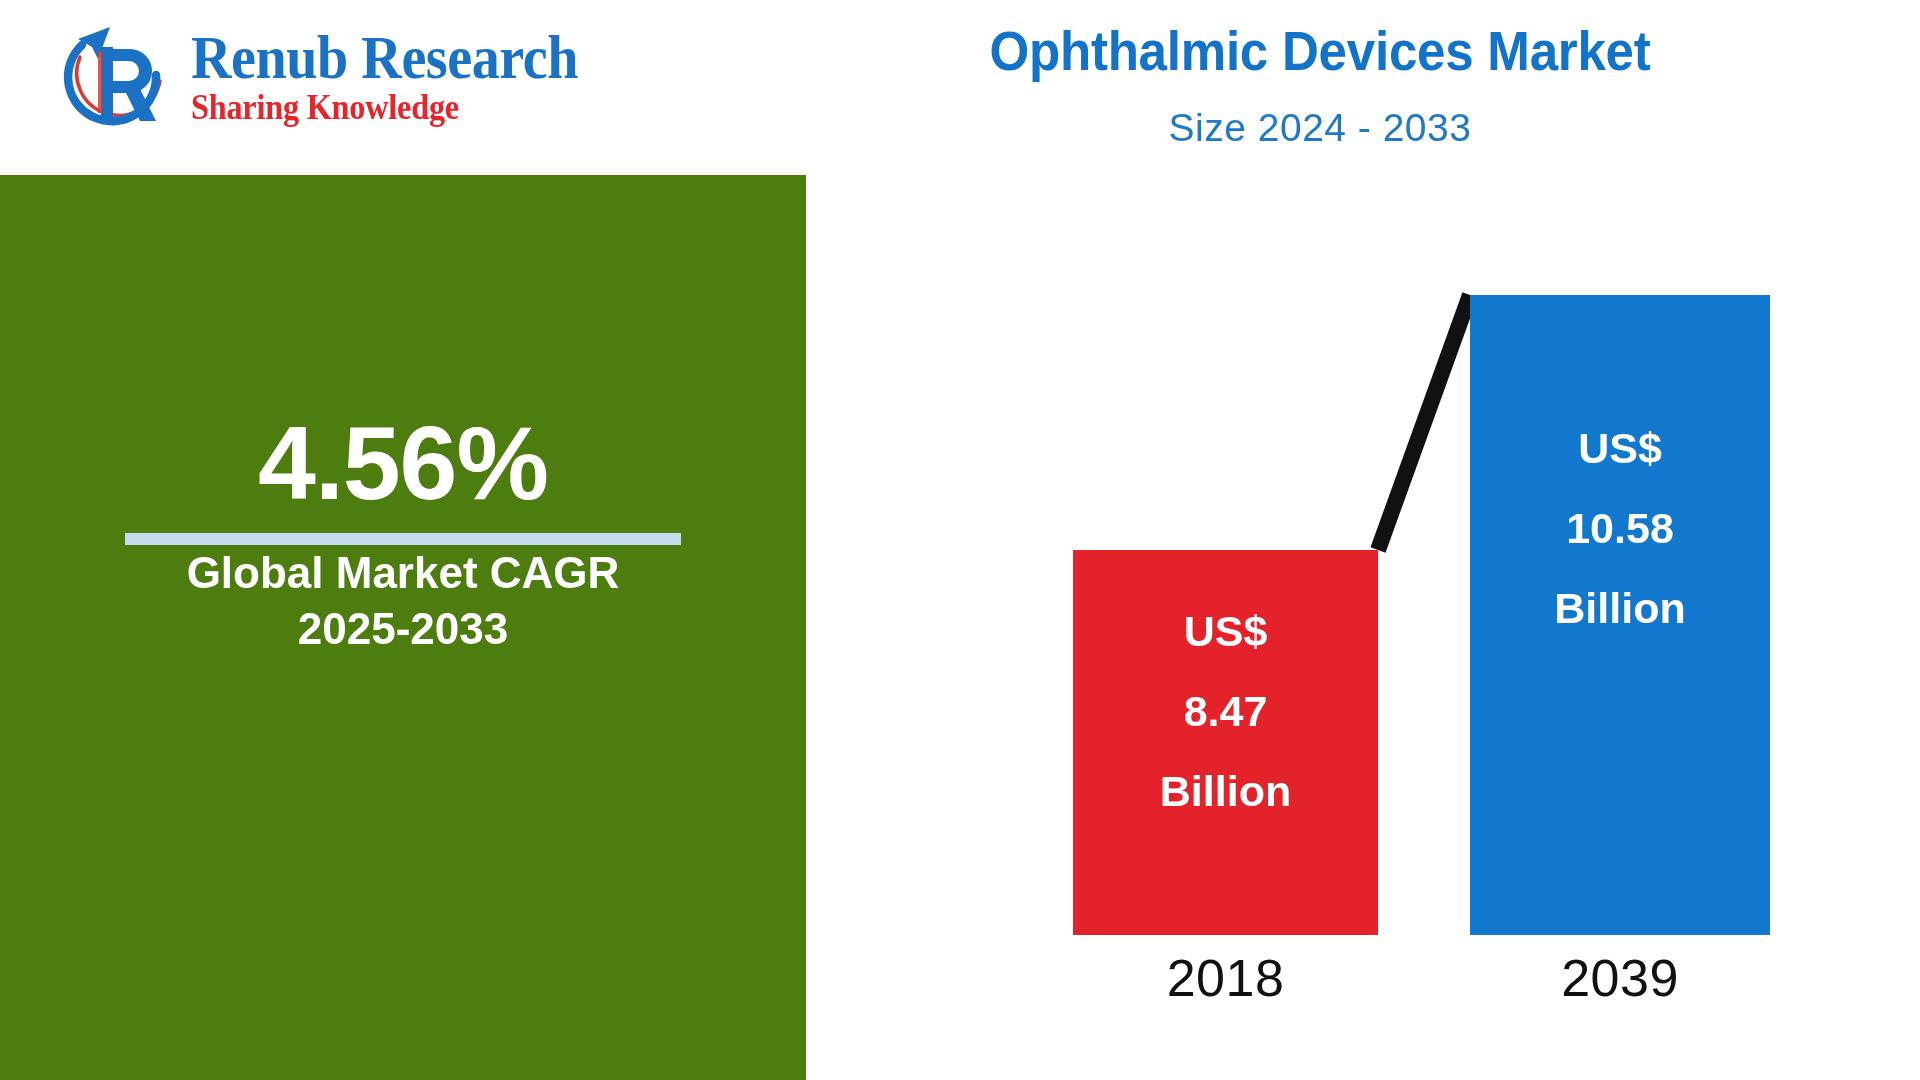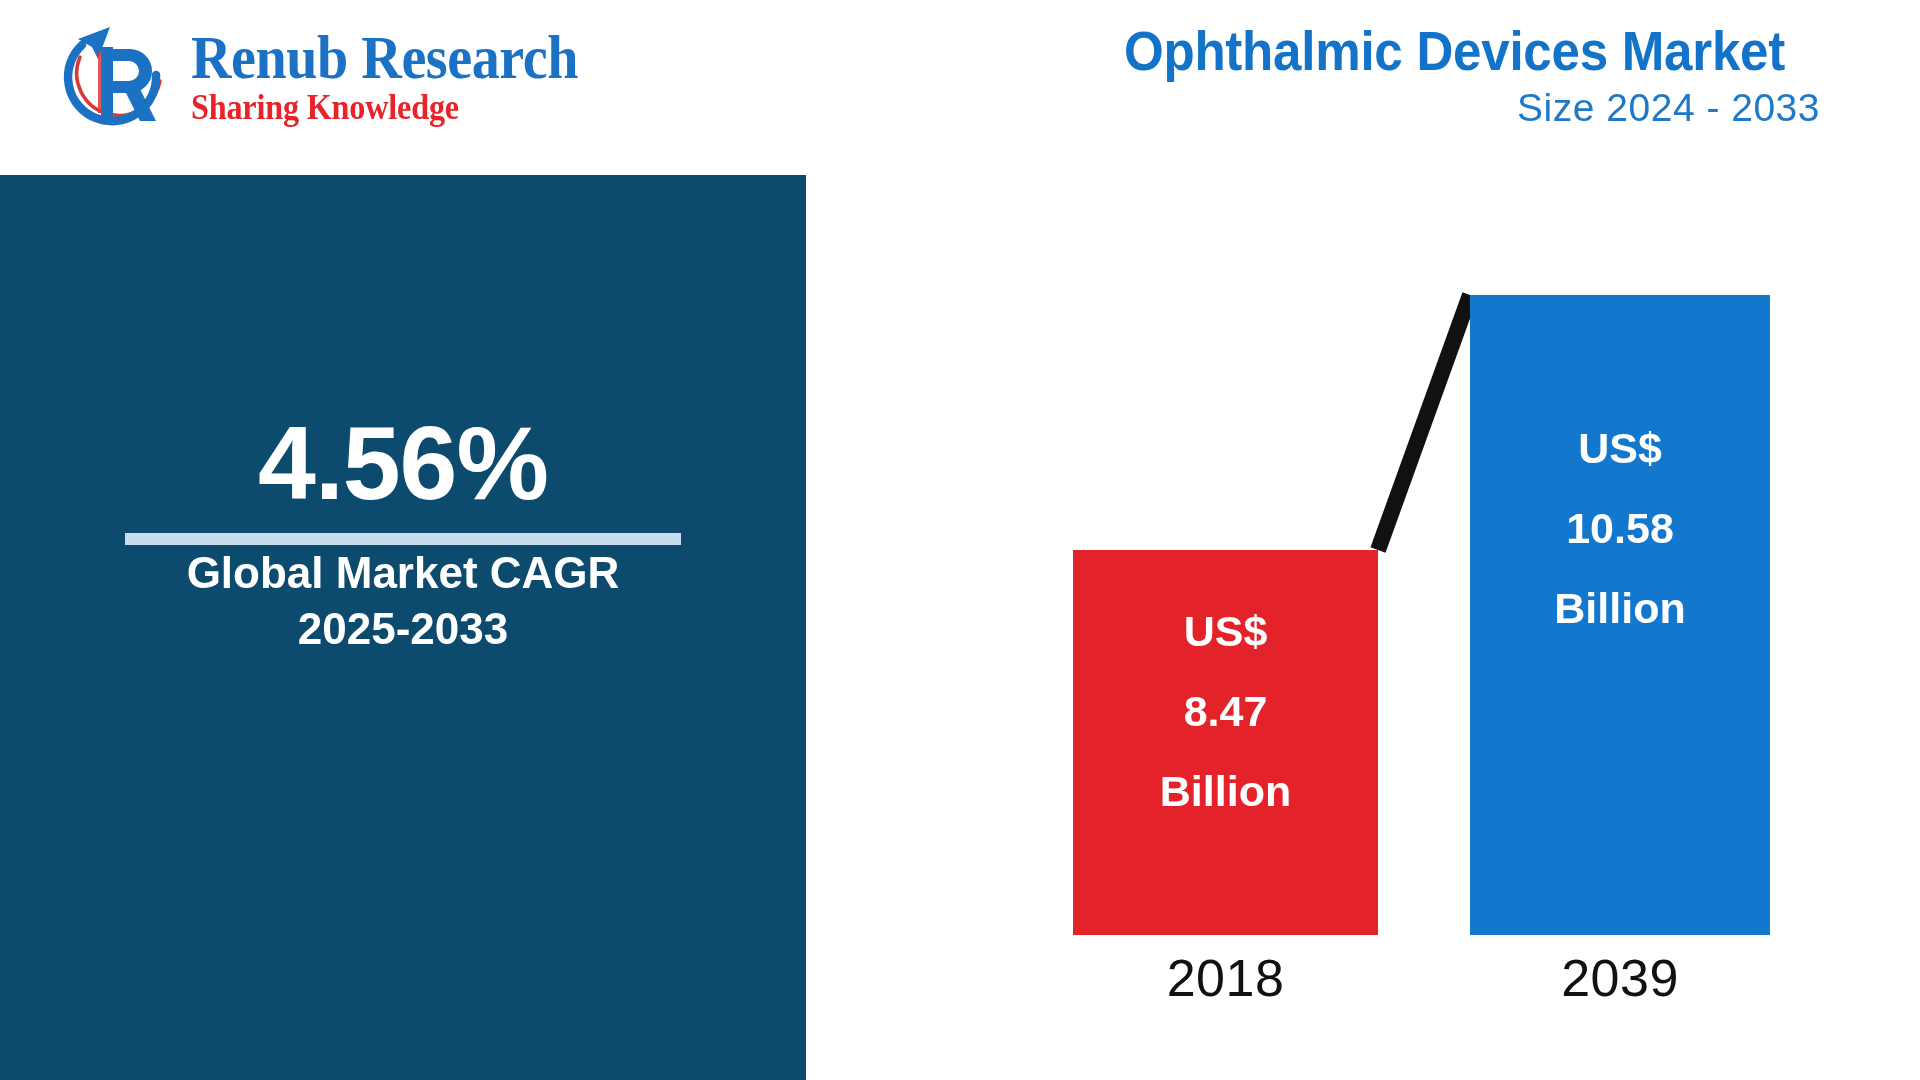--- a/index.html
+++ b/index.html
@@ -61,49 +61,49 @@
     margin-top: 2px;
     white-space: nowrap;
   }
 
   
   #title-block {
     position: absolute;
     left: 820px;
     top: 22px;
     width: 1000px;
-    text-align: right;
+    text-align: center;
   }
   #chart-title {
     font-family: "Liberation Sans", sans-serif;
     font-weight: bold;
     font-size: 55px;
     line-height: 1.08;
     color: #1273c8;
     letter-spacing: -0.3px;
     transform: scaleX(0.93);
   }
   #chart-subtitle {
     font-family: "Liberation Sans", sans-serif;
     font-weight: normal;
     font-size: 39px;
     line-height: 1.3;
     color: #2079c6;
-    margin-top: 2px;
+    margin-top: 22px;
     letter-spacing: 0.5px;
   }
 
   
   #cagr-panel {
     position: absolute;
     left: 0;
     top: 175px;
     width: 806px;
     height: 905px;
-    background: #0c4a6e;
+    background: #4d7c0f;
   }
   #cagr-inner {
     position: absolute;
     left: 0;
     top: 236px;
     width: 806px;
     text-align: center;
   }
   #cagr-value {
     font-family: "Liberation Sans", sans-serif;

